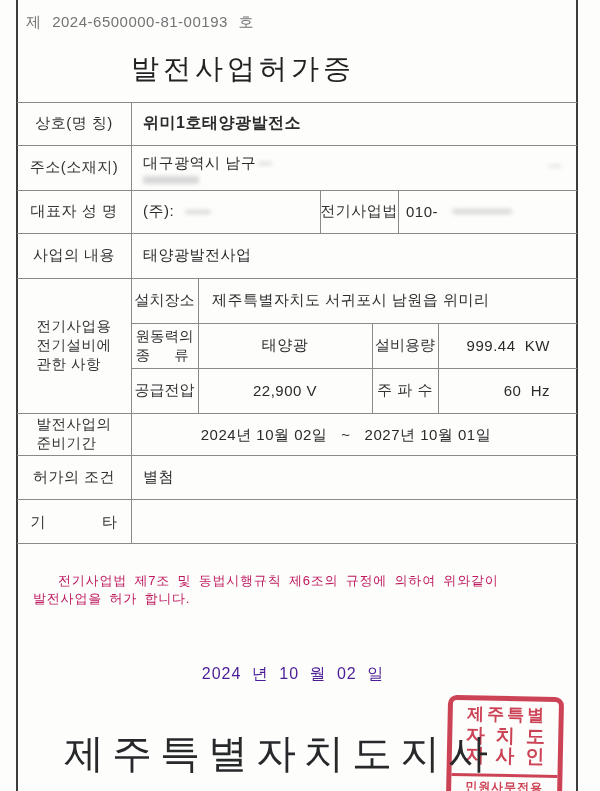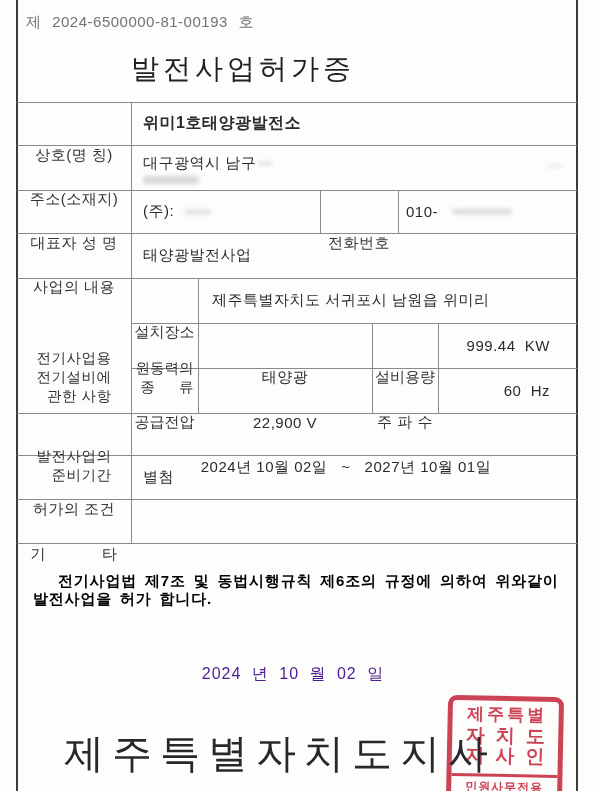--- a/index.html
+++ b/index.html
@@ -7,27 +7,27 @@
     width:600px;height:791px;position:relative;overflow:hidden;
     background:#fdfdfc;
     font-family:"Liberation Sans","DejaVu Sans",sans-serif;
     color:#2b2b2b;
   }
   .abs{position:absolute;box-sizing:border-box;}
   .hline{position:absolute;height:1px;background:#8a8a8a;}
   .vline{position:absolute;width:1px;background:#8a8a8a;}
   .outer{position:absolute;top:0;bottom:0;width:2px;background:#3c3c3c;}
   .cell{position:absolute;box-sizing:border-box;display:flex;align-items:center;font-size:15px;letter-spacing:0.5px;}
-  .cell.center{justify-content:center;text-align:right;margin-top:32px;}
+  .cell.center{justify-content:center;text-align:left;}
   .cell.right{justify-content:flex-end;}
   .pre{white-space:pre;line-height:19px;}
   .label{color:#333;}
   .docno{font-size:15px;letter-spacing:0.5px;word-spacing:6px;color:#737373;}
   .title{font-size:28px;letter-spacing:4px;color:#222;text-align:center;font-weight:500;}
-  .statement-line{font-size:15px;letter-spacing:0.8px;word-spacing:3px;color:#000000;font-weight:bold;}
+  .statement-line{font-size:13px;letter-spacing:0.8px;word-spacing:3px;color:#be185d;}
   .date-line{font-size:16px;letter-spacing:1px;word-spacing:5px;text-align:center;color:#4c1d95;}
   .issuer{font-size:40px;letter-spacing:8px;color:#26282a;z-index:6;white-space:nowrap;}
   .smudge{position:absolute;background:#b9b9b9;filter:blur(2px);opacity:.55;border-radius:2px;}
   .seal{
     position:absolute;left:447px;top:696px;width:106px;height:96px;
     border:5px solid #c93449;border-radius:9px;color:#c93449;
     transform:rotate(1.2deg);z-index:5;opacity:.92;
     display:flex;flex-direction:column;justify-content:space-between;
     font-family:"Liberation Sans","DejaVu Sans",sans-serif;
   }
@@ -73,21 +73,21 @@
 
 <div class="cell center label" style="left:17px;top:145px;width:114px;height:45px;">주소(소재지)</div>
 <div class="cell" style="left:143px;top:150px;width:360px;height:26px;">대구광역시 남구</div>
 <div class="smudge" style="left:258px;top:162px;width:14px;height:3px;"></div>
 <div class="smudge" style="left:143px;top:176px;width:56px;height:8px;"></div>
 <div class="smudge" style="left:548px;top:165px;width:14px;height:2px;"></div>
 
 <div class="cell center label" style="left:17px;top:190px;width:114px;height:43px;">대표자 성 명</div>
 <div class="cell" style="left:143px;top:190px;width:170px;height:43px;">(주):</div>
 <div class="smudge" style="left:185px;top:210px;width:26px;height:4px;"></div>
-<div class="cell center label" style="left:320px;top:190px;width:78px;height:43px;">전화번호</div>
+<div class="cell center label" style="left:320px;top:190px;width:78px;height:43px;">전기사업법</div>
 <div class="cell" style="left:406px;top:190px;width:165px;height:43px;">010-</div>
 <div class="smudge" style="left:452px;top:209px;width:60px;height:5px;"></div>
 
 <div class="cell center label" style="left:17px;top:233px;width:114px;height:45px;">사업의 내용</div>
 <div class="cell" style="left:143px;top:233px;width:420px;height:45px;">태양광발전사업</div>
 
 <div class="cell center label pre" style="left:17px;top:278px;width:114px;height:135px;font-size:14.5px;">전기사업용
 전기설비에
 관한 사항</div>
 

